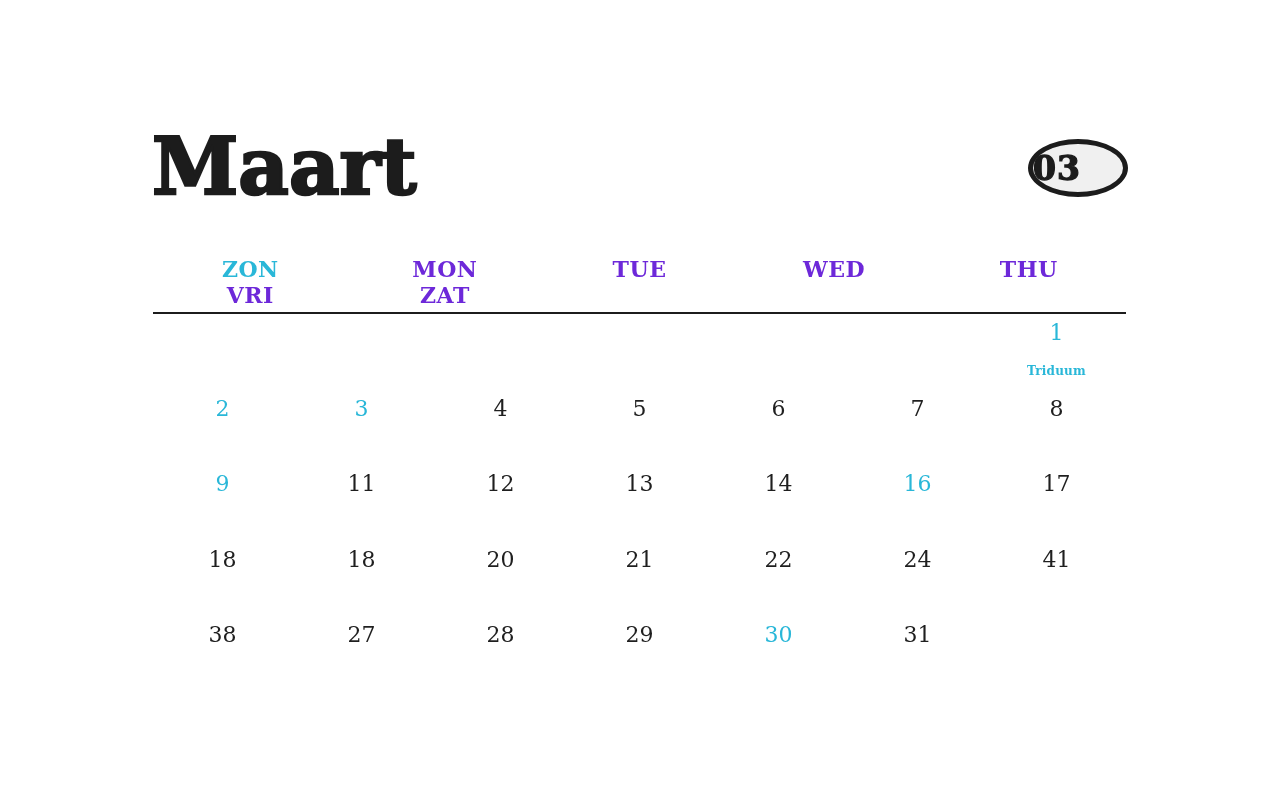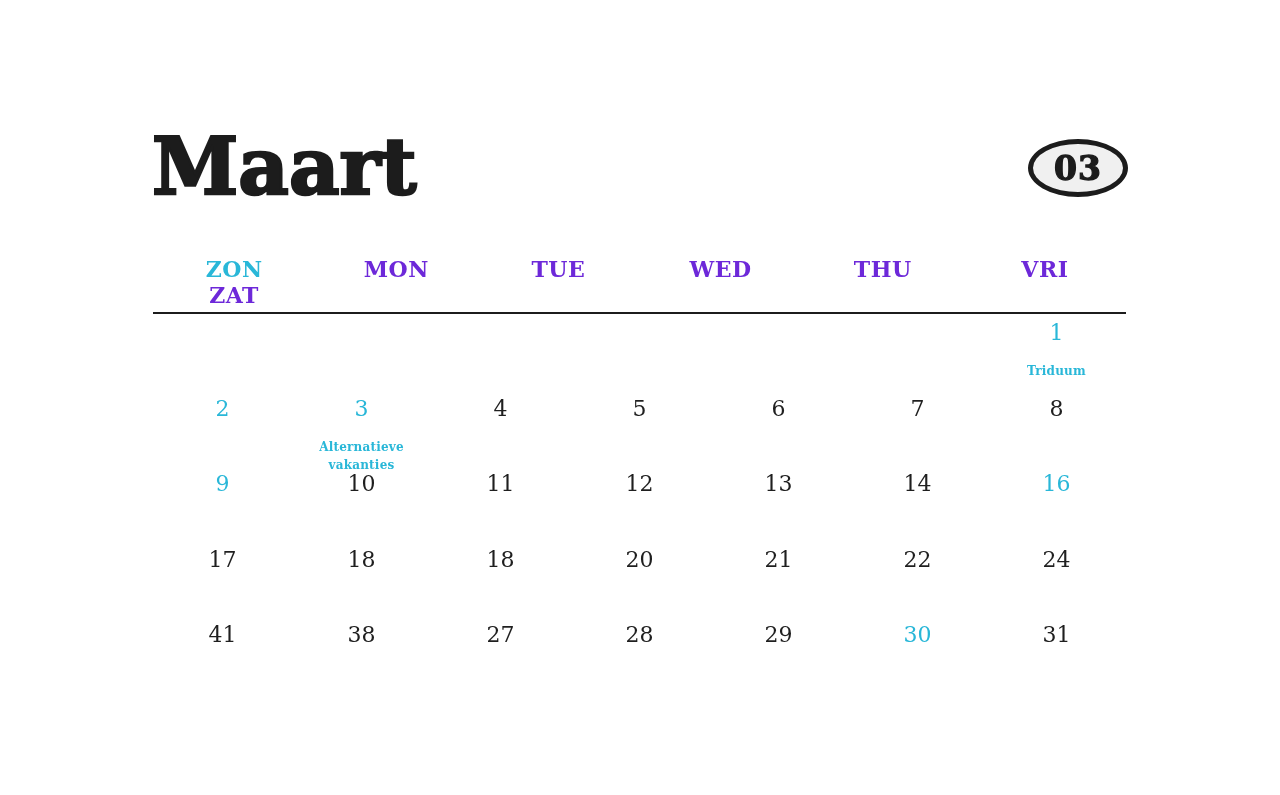--- a/index.html
+++ b/index.html
@@ -16,31 +16,31 @@
     color: var(--ink, #1c1c1c);
     -webkit-text-stroke: 2.6px var(--ink, #1c1c1c);
     letter-spacing: 0px;
   }
   .badge {
     position: absolute; left: 1028px; top: 139px;
     width: 100px; height: 58px; box-sizing: border-box;
     border: 5px solid var(--ink, #1c1c1c);
     border-radius: 50%;
     background: var(--badge-fill, #f0f0f0);
-    display: flex; align-items: center; justify-content: center;
+    display: flex; align-items: center; 
   }
   .badge-num {
     font-size: 33px; font-weight: 700;
     color: var(--ink, #1c1c1c);
     -webkit-text-stroke: 1.3px var(--ink, #1c1c1c);
     letter-spacing: 1px;
   }
   .calendar { position: absolute; left: 153px; top: 256px; width: 973px; }
   .day-headers {
-    display: grid; grid-template-columns: repeat(6, 1fr);
+    display: grid; grid-template-columns: repeat(5, 1fr);
     padding-bottom: 4px;
     border-bottom: 2px solid var(--ink, #1c1c1c);
   }
   .day-header {
     text-align: center;
     font-size: 22px; line-height: 26px; font-weight: 700;
     color: #6d28d9; letter-spacing: 0.5px;
   }
   .day-header.accent { color: var(--accent, #29b7d8); }
   .weeks {
@@ -103,21 +103,20 @@
       <div class="cell">
     <div class="day-number accent">1</div>
     <div class="day-event">Triduum</div>
   </div>
       <div class="cell">
     <div class="day-number accent">2</div>
 
   </div>
       <div class="cell">
     <div class="day-number accent">3</div>
-    <div class="day-event">Alternatieve vakanties</div>
   </div>
       <div class="cell">
     <div class="day-number">4</div>
 
   </div>
       <div class="cell">
     <div class="day-number">5</div>
 
   </div>
       <div class="cell">
@@ -127,24 +126,20 @@
       <div class="cell">
     <div class="day-number">7</div>
 
   </div>
       <div class="cell">
     <div class="day-number">8</div>
 
   </div>
       <div class="cell">
     <div class="day-number accent">9</div>
-
-  </div>
-      <div class="cell">
-    <div class="day-number">10</div>
 
   </div>
       <div class="cell">
     <div class="day-number">11</div>
 
   </div>
       <div class="cell">
     <div class="day-number">12</div>
 
   </div>

